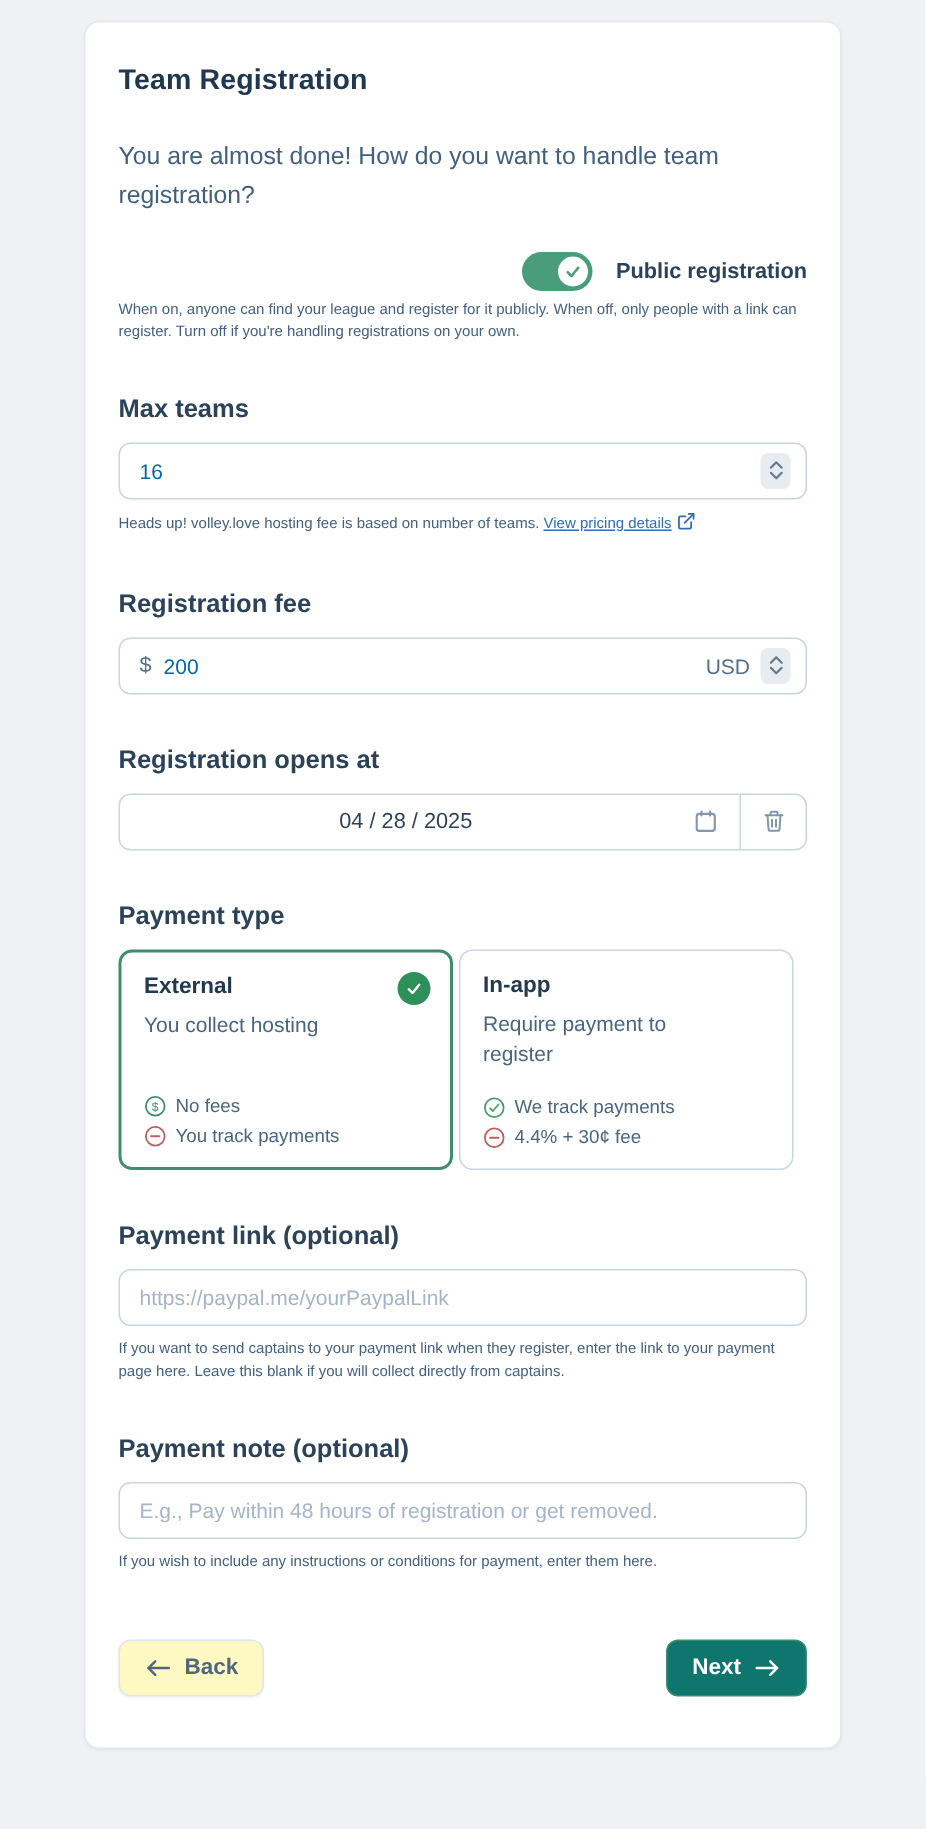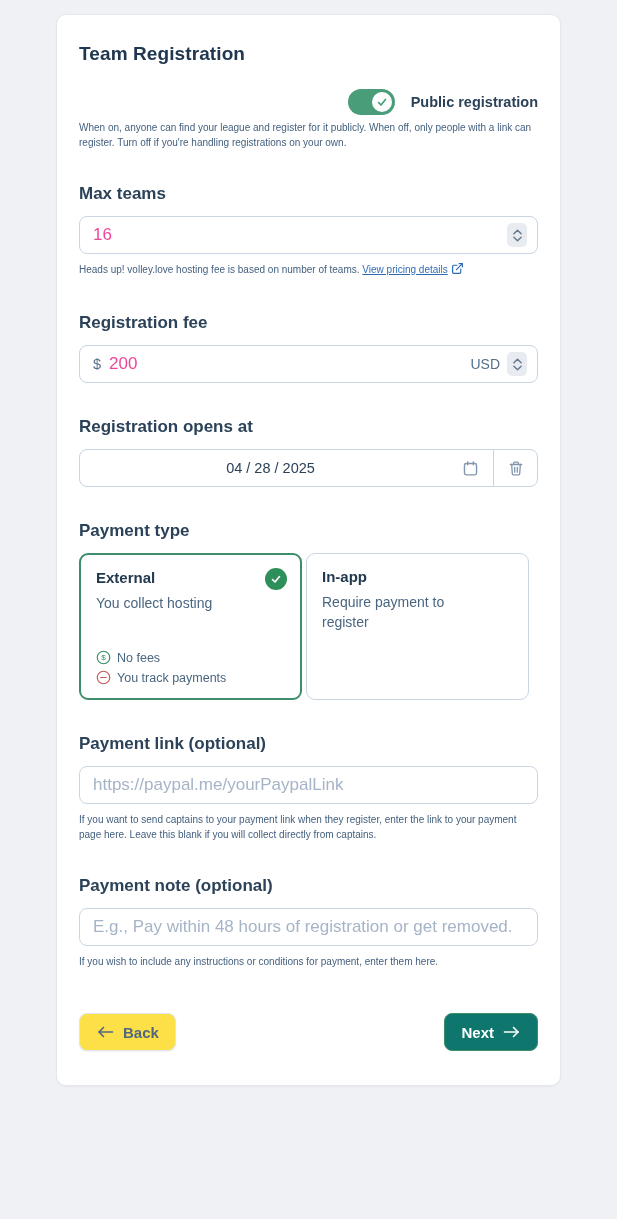--- a/index.html
+++ b/index.html
@@ -31,21 +31,21 @@
   .toggle-label { font-size: 14.5px; font-weight: bold; color: #2b4258; }
   .help { font-size: 10px; line-height: 1.5; color: #44607f; margin-top: 5px; max-width: 468px; }
 
   .field { margin-top: 34px; }
   .field-label { font-size: 17px; font-weight: bold; color: #2b4258; margin-bottom: 12px; }
   .input-box {
     height: 38px; border: 1px solid #c9d5e3; border-radius: 8px; background: #fff;
     display: flex; align-items: center; padding: 0 10px 0 13px; font-size: 14.5px; color: #2b4258;
   }
   .input-box input {
-    border: none; outline: none; flex: 1; font-size: 17px; color: #ec4899; min-width: 0;
+    border: none; outline: none; flex: 1; font-size: 14px; color: #0369a1; min-width: 0;
     font-family: "Liberation Sans", "DejaVu Sans", sans-serif; background: transparent;
   }
   .input-box input::placeholder { color: #a6b4c8; }
   .currency-prefix { color: #54708c; margin-right: 8px; }
   .currency-label { color: #54708c; font-size: 14px; margin-right: 7px; }
   .stepper-box {
     width: 20px; height: 24px; background: #e8ecf1; border-radius: 5px;
     display: flex; flex-direction: column; align-items: center; justify-content: center; gap: 1px;
     cursor: pointer; flex: none;
   }
@@ -76,30 +76,31 @@
   }
   .features { margin-top: auto; padding-top: 14px; display: flex; flex-direction: column; gap: 5px; }
   .feature { display: flex; align-items: center; gap: 6px; font-size: 12.5px; color: #4a6580; }
   .feature .f-icon { flex: none; display: flex; }
 
   .footer { margin-top: 44px; display: flex; justify-content: space-between; align-items: center; }
   .btn {
     display: inline-flex; align-items: center; gap: 9px; border-radius: 8px;
     font-size: 15px; font-weight: bold; padding: 0 16px; height: 38px; cursor: pointer;
   }
-  .btn-back { background: #fde047; border: 1px solid #e0e5eb; color: #51677f; box-shadow: 0 1px 2px rgba(16,24,40,.06); }
+  .btn-back { background: #fef9c3; border: 1px solid #e0e5eb; color: #51677f; box-shadow: 0 1px 2px rgba(16,24,40,.06); }
   .btn-next { background: #0f766e; border: 1px solid #3e8e6b; color: #fff; }
 </style>
 </head>
 <body>
 
 <div class="card">
 
   <h1 class="title">Team Registration</h1>
 
+  <div class="subtitle">You are almost done! How do you want to handle team registration?</div>
 
   <div class="toggle-row">
     <div class="toggle">
       <div class="knob">
         <svg width="12" height="12" viewBox="0 0 24 24">
           <polyline points="5 13 10 18 19 7" fill="none" stroke="#4a9d79" stroke-width="3.4" stroke-linecap="round" stroke-linejoin="round"></polyline>
         </svg>
       </div>
     </div>
     <span class="toggle-label">Public registration</span>
@@ -196,20 +197,40 @@
                 </svg>
             </span>
             <span>You track payments</span>
           </div>
         </div>
       </div>
 
       <div class="pay-card unselected">
         <div class="pay-card-title">In-app</div>
         <div class="pay-card-sub">Require payment to register</div>
+        <div class="features">
+          <div class="feature">
+            <span class="f-icon">
+              <svg width="15" height="15" viewBox="0 0 24 24">
+                  <circle cx="12" cy="12" r="10" fill="none" stroke="#4b9d6e" stroke-width="1.9"></circle>
+                  <polyline points="7.5 12.5 10.5 15.5 16.5 8.5" fill="none" stroke="#4b9d6e" stroke-width="1.9" stroke-linecap="round" stroke-linejoin="round"></polyline>
+                </svg>
+            </span>
+            <span>We track payments</span>
+          </div>
+          <div class="feature">
+            <span class="f-icon">
+              <svg width="15" height="15" viewBox="0 0 24 24">
+                  <circle cx="12" cy="12" r="10" fill="none" stroke="#c25b5b" stroke-width="1.9"></circle>
+                  <line x1="7.5" y1="12" x2="16.5" y2="12" stroke="#c25b5b" stroke-width="1.9" stroke-linecap="round"></line>
+                </svg>
+            </span>
+            <span>4.4% + 30¢ fee</span>
+          </div>
+        </div>
       </div>
 
     </div>
   </div>
 
   <div class="field">
     <div class="field-label">Payment link (optional)</div>
     <div class="input-box">
       <input type="text" placeholder="https://paypal.me/yourPaypalLink" style="">
     </div>

